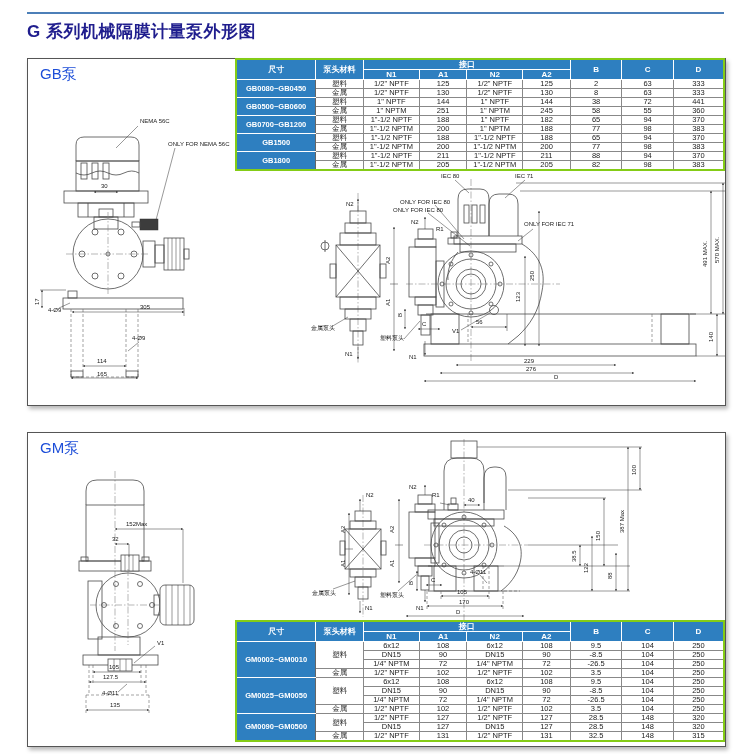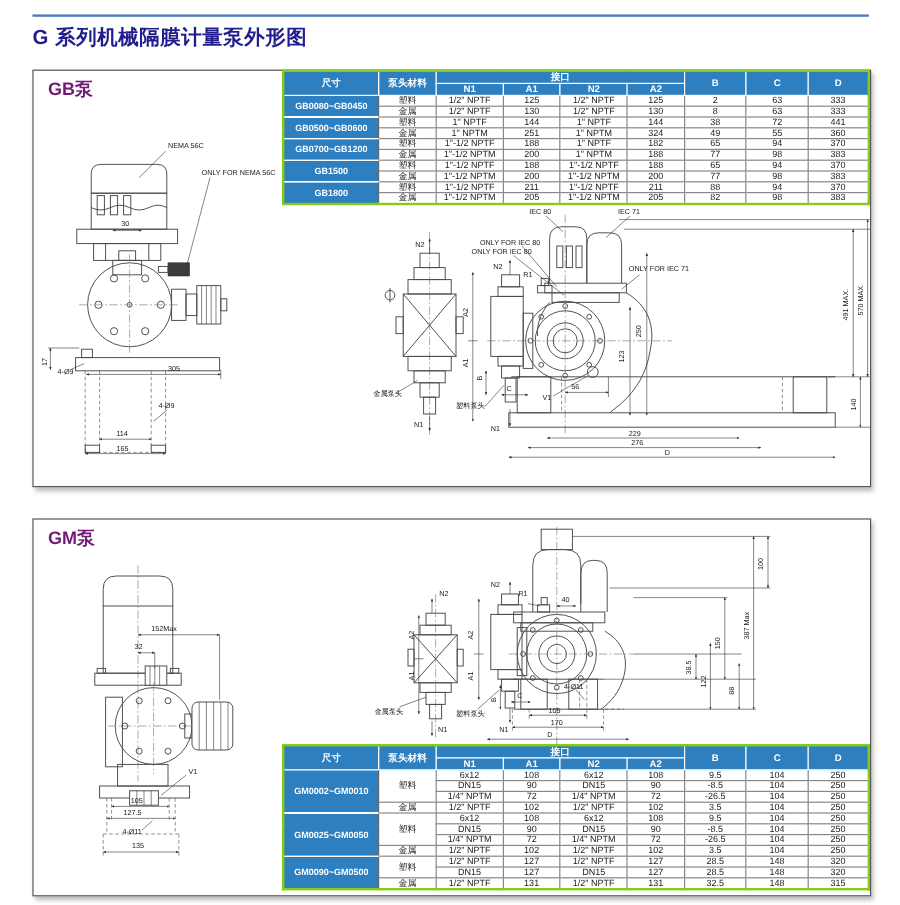--- a/index.html
+++ b/index.html
@@ -5,21 +5,21 @@
   html,body{margin:0;padding:0;background:#fff;}
   #page{position:relative;width:750px;height:754px;background:#fff;overflow:hidden;
         font-family:"Liberation Sans",sans-serif;}
   .top-rule{position:absolute;left:27px;top:12px;width:697px;height:2px;background:#4c7fb8;}
   h1.page-title{position:absolute;left:27px;top:20px;margin:0;font-size:17px;font-weight:bold;
         color:#201e8e;letter-spacing:0.5px;}
   .panel{position:absolute;left:27px;width:697px;background:#fff;border:1px solid #555;
         box-shadow:2px 3px 4px rgba(0,0,0,0.28);}
   #gb-panel{top:58px;height:346px;}
   #gm-panel{top:432px;height:313px;}
-  .panel-title{position:absolute;left:12px;top:6px;font-size:15px;font-weight:bold;color:#701a75;}
+  .panel-title{position:absolute;left:12px;top:6px;font-size:15px;font-weight:normal;color:#1d4ed8;}
   .draw{position:absolute;left:0;top:0;}
   .spec-wrap{position:absolute;left:207px;}
   #gb-table-mount{top:-1px;}
   #gm-table-mount{top:187px;}
   table.spec{border-collapse:collapse;table-layout:fixed;border:2px solid #84cc16;}
   table.spec th{background:#2e7fc0;color:#fff;font-weight:bold;font-size:8px;
         border:1px solid #fff;padding:0;height:9px;line-height:9px;text-align:center;}
   table.spec td{background:#fff;color:#222;font-size:7.5px;border:1px solid #888;
         padding:0 1px;height:8px;line-height:8px;text-align:center;white-space:nowrap;
         overflow:hidden;}
@@ -294,22 +294,22 @@
               <td>144</td>
               <td>38</td>
               <td>72</td>
               <td>441</td>
             </tr>
             <tr>
               <td class="mat" rowspan="1">金属</td>
               <td>1" NPTM</td>
               <td>251</td>
               <td>1" NPTM</td>
-              <td>324</td>
-              <td>49</td>
+              <td>245</td>
+              <td>58</td>
               <td>55</td>
               <td>360</td>
             </tr>
             <tr class="gs">
               <td class="sz" rowspan="2">GB0700~GB1200</td>
               <td class="mat" rowspan="1">塑料</td>
               <td>1"-1/2 NPTF</td>
               <td>188</td>
               <td>1" NPTF</td>
               <td>182</td>

